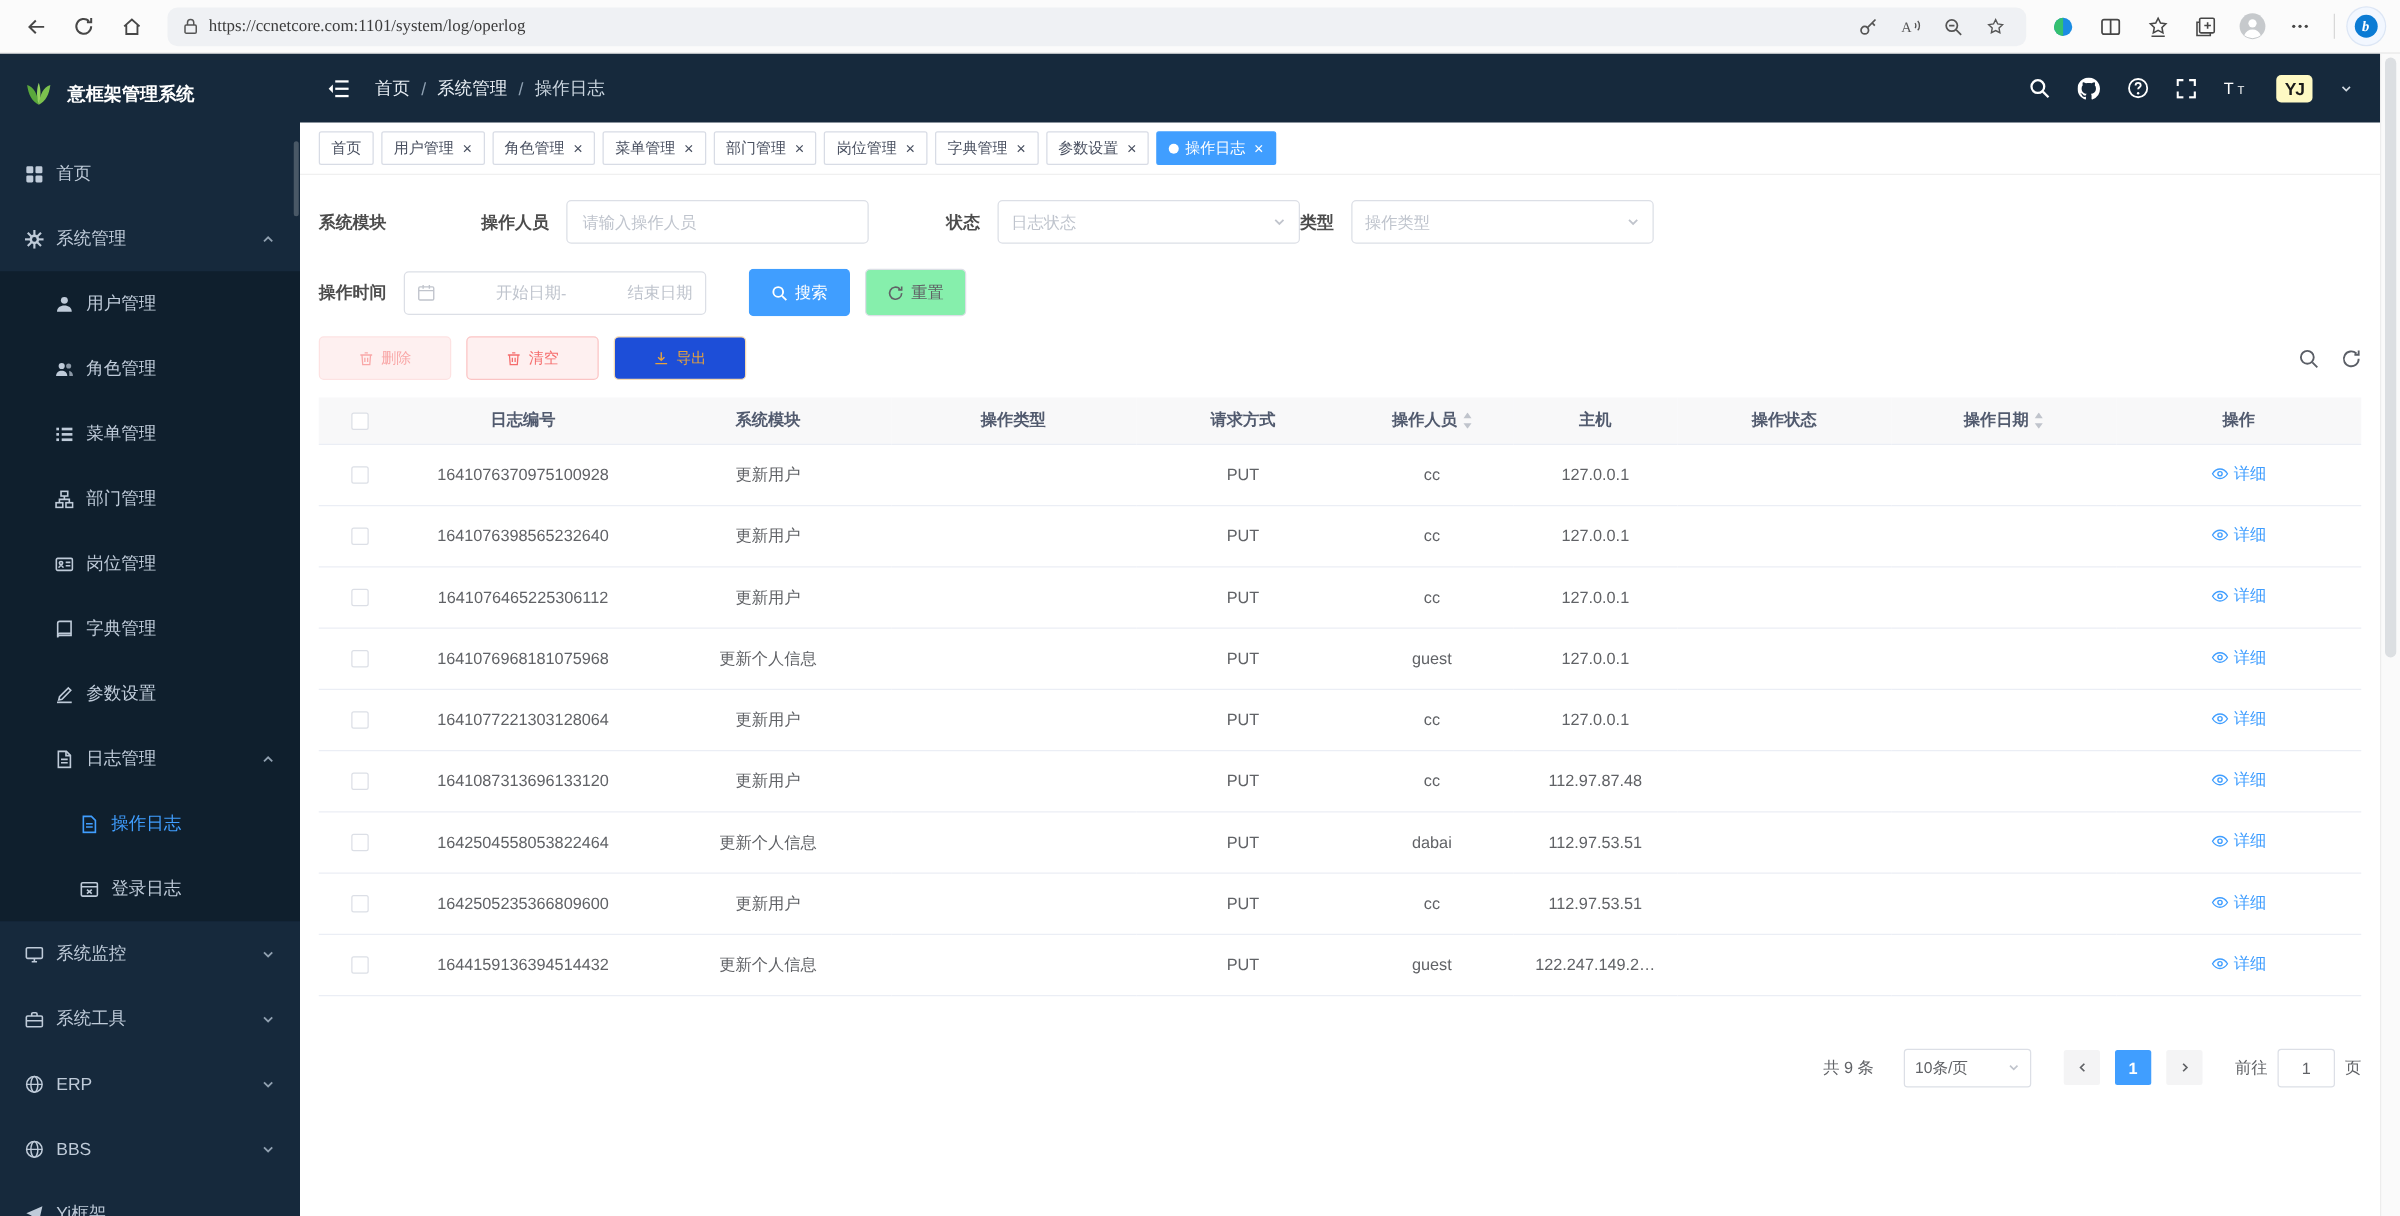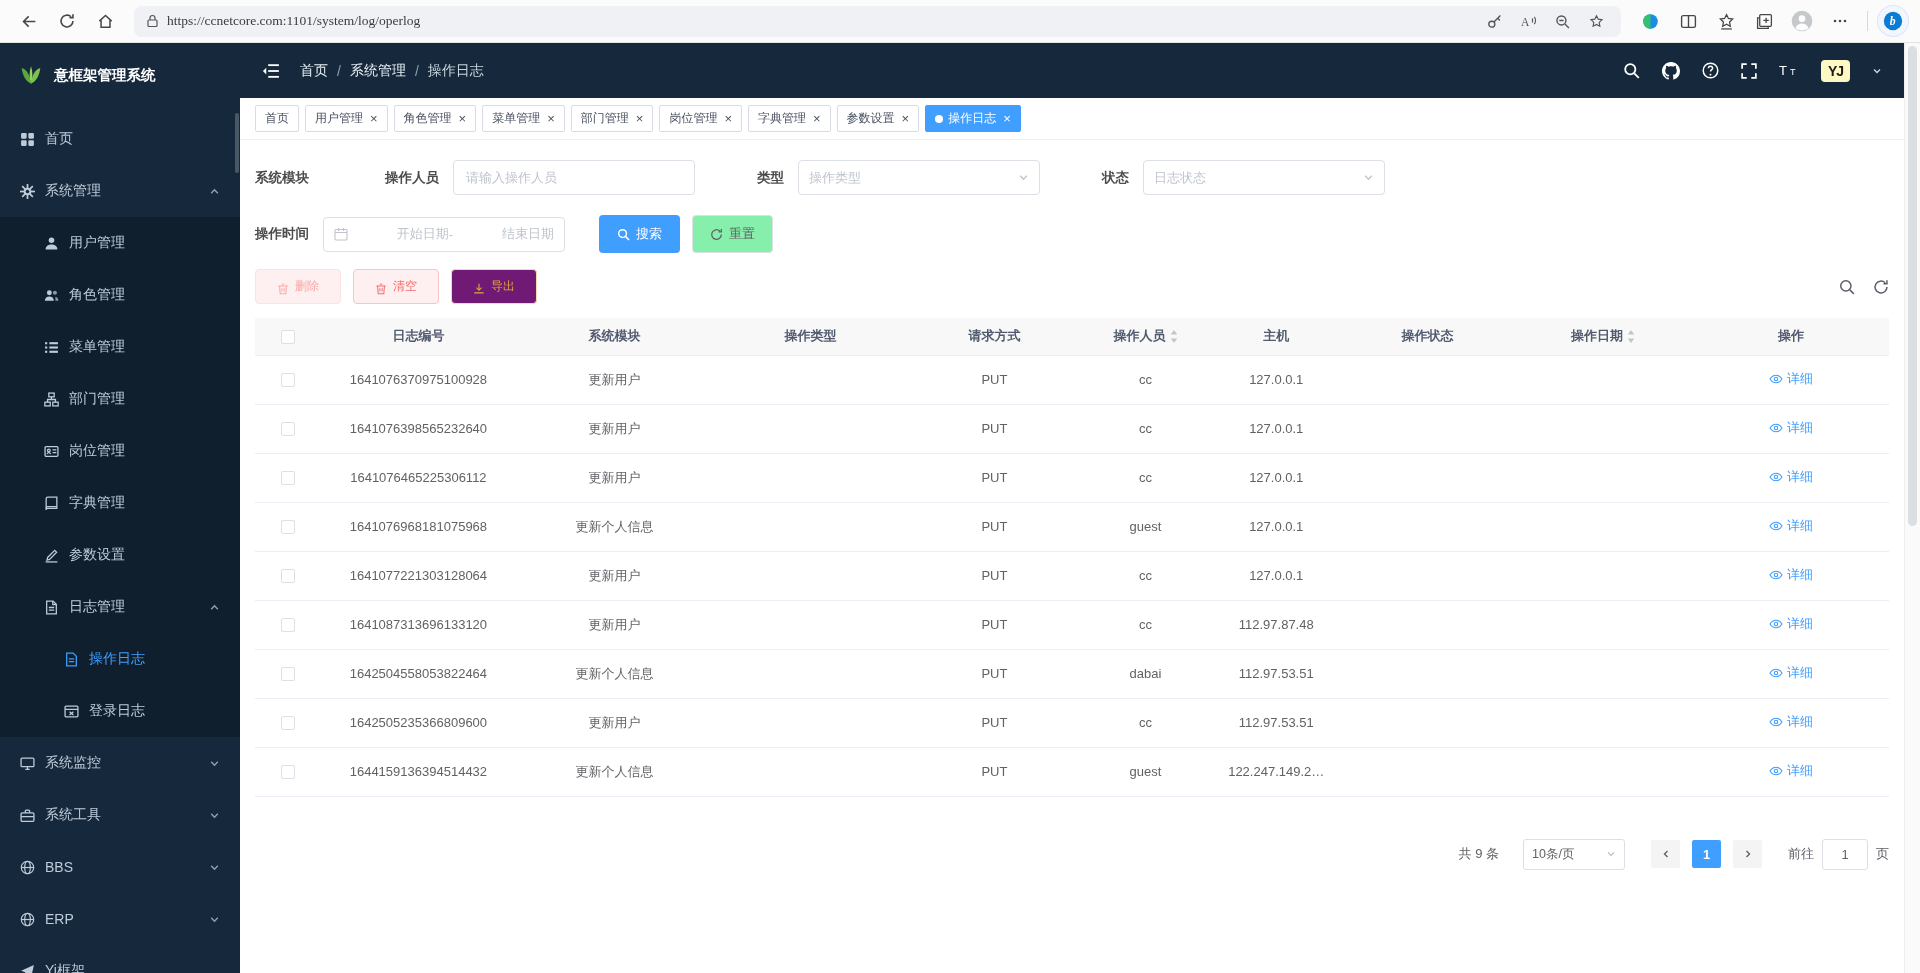--- a/index.html
+++ b/index.html
@@ -59,24 +59,24 @@
   .flabel { font-size:13.5px; font-weight:700; color:#4c4c4c; margin-right:14px; white-space:nowrap; }
   .tinput { width:242px; height:35px; border:1px solid #dcdfe6; border-radius:4px; padding:0 12px; font-size:13px; color:#606266; background:#fff; outline:none; font-family:inherit; }
   .tinput::placeholder { color:#bfc4cd; }
   .fselect { width:242px; height:35px; border:1px solid #dcdfe6; border-radius:4px; padding:0 10px; display:flex; align-items:center; justify-content:space-between; cursor:pointer; background:#fff; }
   .ph { font-size:13px; color:#bfc4cd; }
   .daterange { width:242px; height:35px; border:1px solid #dcdfe6; border-radius:4px; padding:0 10px; display:flex; align-items:center; justify-content:space-between; color:#bfc4cd; background:#fff; cursor:pointer; }
   .daterange .ph { flex:1; text-align:right; }
   .btn { display:inline-flex; align-items:center; gap:6px; border-radius:4px; cursor:pointer; font-size:13px; border:1px solid transparent; white-space:nowrap; font-family:inherit; }
   .btn-primary { background:#409eff; color:#fff; padding:9px 17px; }
   .btn-plain { background:#86efac; border-color:#dcdfe6; color:#606266; padding:9px 17px; }
-  .btn-sm { padding:8px 21px; font-size:12px;align-items:flex-end; }
+  .btn-sm { padding:8px 31px; font-size:12px; }
   .btn-del { background:#fef0f0; border-color:#fde2e2; color:#f9a7a7; cursor:not-allowed; }
   .btn-clear { background:#fef0f0; border-color:#fbc4c4; color:#f56c6c; }
-  .btn-export { background:#701a75; border-color:#f5dab1; color:#e6a23c; }
+  .btn-export { background:#1d4ed8; border-color:#f5dab1; color:#e6a23c; }
 
   
   .action-row { display:flex; align-items:center; gap:12px; padding:2px 15px 0; }
   .tool-icons { margin-left:auto; display:flex; align-items:center; gap:18px; color:#5a5e66; }
   .tool-icons .ticon { cursor:pointer; }
 
   
   .table-wrap { padding:14px 15px 0; }
   table { width:100%; border-collapse:collapse; table-layout:fixed; }
   thead th { background:#f8f8f9; height:37px; font-size:13px; color:#515a6e; font-weight:700; border-bottom:1px solid #ebeef5; text-align:center; white-space:nowrap; }
@@ -337,32 +337,32 @@
         <svg class="arrow" width="11" height="11" viewBox="0 0 10 10" fill="none" stroke="currentColor" stroke-width="1.3">
             <path d="M2 3.5l3 3 3-3"></path>
           </svg>
       </a>
       <a class="mi top">
         <svg class="micon" viewBox="0 0 14 14" fill="none" stroke="currentColor" stroke-width="1.1">
             <circle cx="7" cy="7" r="5.8"></circle>
             <ellipse cx="7" cy="7" rx="2.6" ry="5.8"></ellipse>
             <path d="M1.2 7h11.6"></path>
           </svg>
-        <span>BBS</span>
+        <span>ERP</span>
         <svg class="arrow" width="11" height="11" viewBox="0 0 10 10" fill="none" stroke="currentColor" stroke-width="1.3">
             <path d="M2 3.5l3 3 3-3"></path>
           </svg>
       </a>
       <a class="mi top">
         <svg class="micon" viewBox="0 0 14 14" fill="none" stroke="currentColor" stroke-width="1.1">
             <circle cx="7" cy="7" r="5.8"></circle>
             <ellipse cx="7" cy="7" rx="2.6" ry="5.8"></ellipse>
             <path d="M1.2 7h11.6"></path>
           </svg>
-        <span>ERP</span>
+        <span>BBS</span>
         <svg class="arrow" width="11" height="11" viewBox="0 0 10 10" fill="none" stroke="currentColor" stroke-width="1.3">
             <path d="M2 3.5l3 3 3-3"></path>
           </svg>
       </a>
       <a class="mi top">
         <svg class="micon" viewBox="0 0 14 14" fill="currentColor">
             <path d="M13 1L1 6.2l3.8 1.6L5.5 12l2-2.8 3.3 1.4z"></path>
           </svg>
         <span>Yi框架</span>
       </a>
@@ -485,33 +485,33 @@
 
     <div class="filters">
       <div class="frow">
         <div class="fitem">
           <span class="flabel">系统模块</span>
         </div>
         <div class="fitem">
           <span class="flabel">操作人员</span>
           <input class="tinput" placeholder="请输入操作人员" style="">
         </div>
+        <div class="fitem" style="margin-right:0;">
+          <span class="flabel">状态</span>
+          <div class="fselect">
+            <span class="ph">日志状态</span>
+            <svg width="11" height="11" viewBox="0 0 10 10" fill="none" stroke="#c0c4cc" stroke-width="1.3">
+                <path d="M2 3.5l3 3 3-3"></path>
+              </svg>
+          </div>
+        </div>
         <div class="fitem">
           <span class="flabel">类型</span>
           <div class="fselect">
             <span class="ph">操作类型</span>
-            <svg width="11" height="11" viewBox="0 0 10 10" fill="none" stroke="#c0c4cc" stroke-width="1.3">
-                <path d="M2 3.5l3 3 3-3"></path>
-              </svg>
-          </div>
-        </div>
-        <div class="fitem" style="margin-right:0;">
-          <span class="flabel">状态</span>
-          <div class="fselect">
-            <span class="ph">日志状态</span>
             <svg width="11" height="11" viewBox="0 0 10 10" fill="none" stroke="#c0c4cc" stroke-width="1.3">
                 <path d="M2 3.5l3 3 3-3"></path>
               </svg>
           </div>
         </div>
       </div>
       <div class="frow" style="margin-bottom:14px;">
         <div class="fitem" style="margin-right:34px;">
           <span class="flabel">操作时间</span>
           <div class="daterange">

